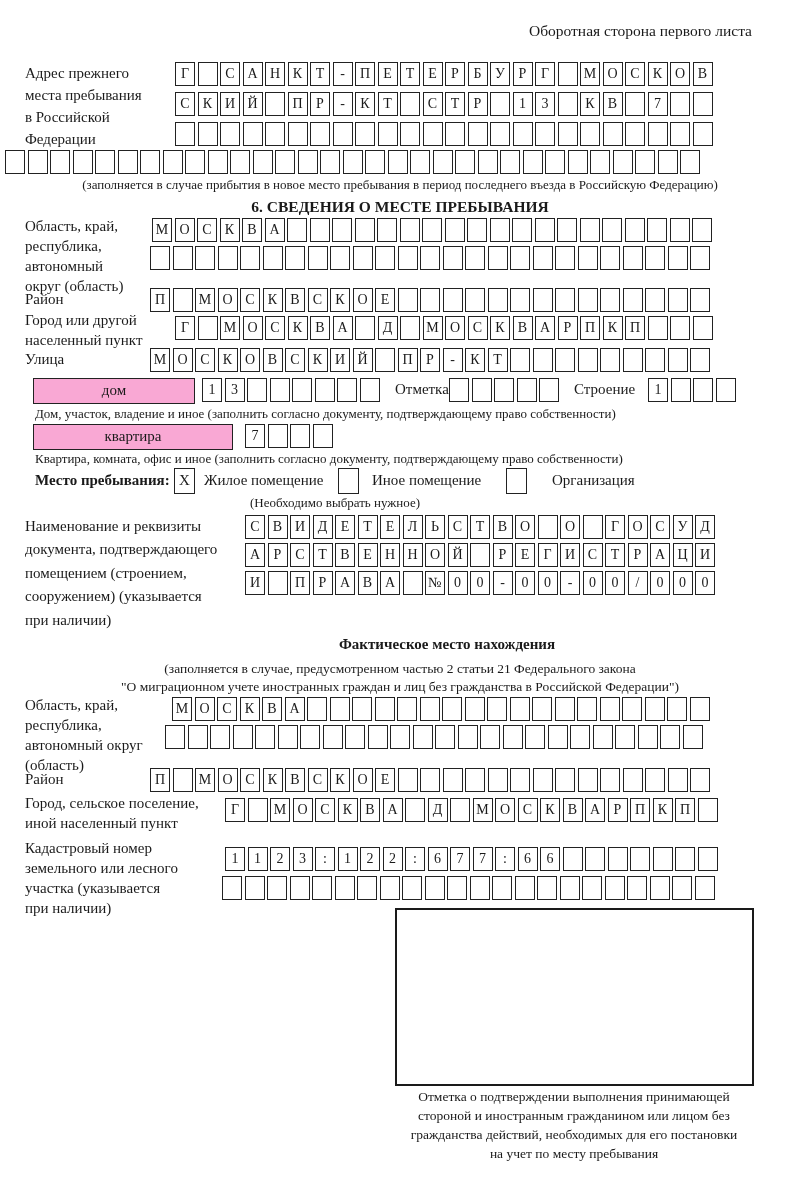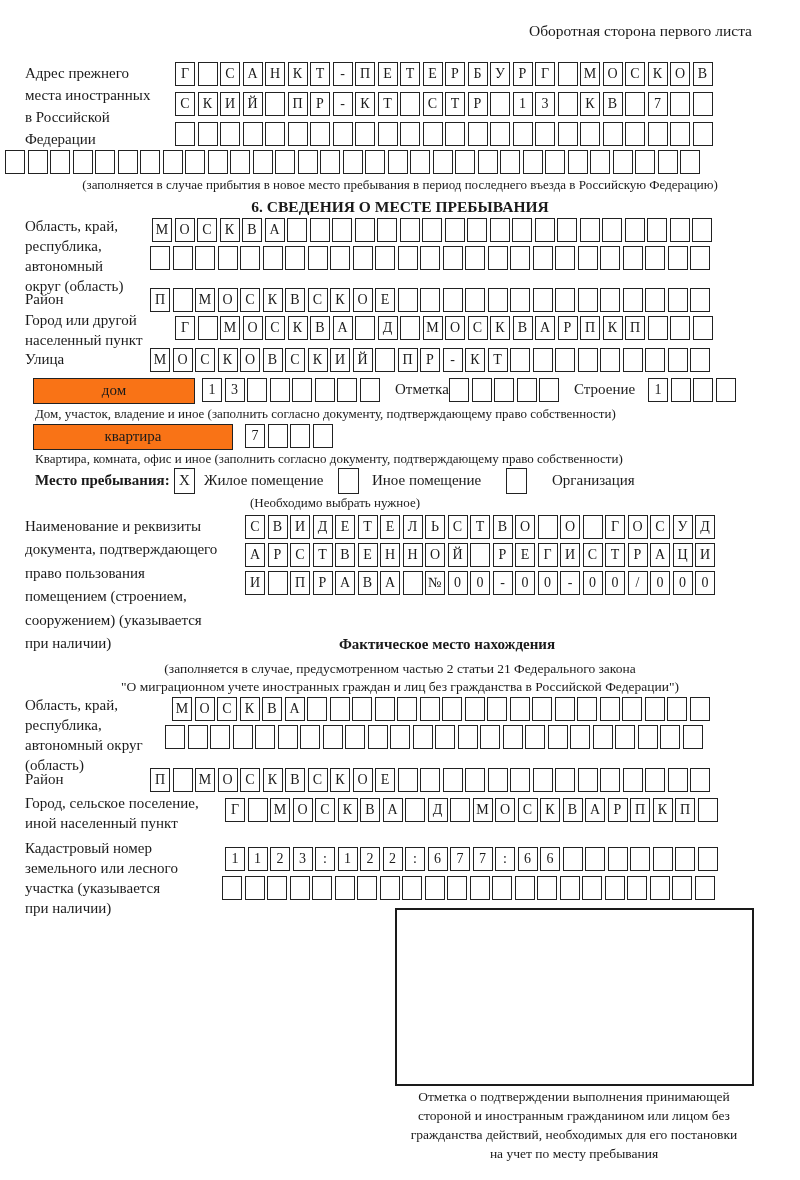--- a/index.html
+++ b/index.html
@@ -17,21 +17,21 @@
   .cellrow{position:absolute;white-space:nowrap;height:26px;}
   .cell{
     display:inline-block;width:18px;height:22px;
     border:1.8px solid #222;margin-right:2.5px;
     text-align:center;font-size:14px;line-height:22px;
     vertical-align:top;background:#fff;
   }
   .widebox{
     position:absolute;box-sizing:border-box;height:26px;
     border:1.8px solid #222;text-align:center;
-    font-size:15px;line-height:23px;background:#f97316;
+    font-size:15px;line-height:23px;background:#f9a8d4;
   }
   .checkbox{
     position:absolute;box-sizing:border-box;width:21px;height:26px;
     border:1.8px solid #222;text-align:center;
     font-size:15px;line-height:23px;background:#fff;
   }
   .caption{font-size:13px;white-space:nowrap;}
   .center{left:0;width:800px;text-align:center;}
   .title{font-weight:bold;font-size:15.5px;}
   .stamp{
@@ -41,21 +41,21 @@
 </style>
 </head>
 <body>
 
 <div class="page">
 
   <div class="abs lbl" style="top:22px;right:48px;font-size:15.5px;">Оборотная сторона первого листа</div>
 
   <div class="abs lbl" style="left:25px;top:62px;line-height:22px;">
     <span class="ln">Адрес прежнего</span>
-    <span class="ln">места иностранных</span>
+    <span class="ln">места пребывания</span>
     <span class="ln">в Российской</span>
     <span class="ln">Федерации</span>
   </div>
   <div class="cellrow" style="left:175px;top:62px"><span class="cell">Г</span><span class="cell"></span><span class="cell">С</span><span class="cell">А</span><span class="cell">Н</span><span class="cell">К</span><span class="cell">Т</span><span class="cell">-</span><span class="cell">П</span><span class="cell">Е</span><span class="cell">Т</span><span class="cell">Е</span><span class="cell">Р</span><span class="cell">Б</span><span class="cell">У</span><span class="cell">Р</span><span class="cell">Г</span><span class="cell"></span><span class="cell">М</span><span class="cell">О</span><span class="cell">С</span><span class="cell">К</span><span class="cell">О</span><span class="cell">В</span></div>
   <div class="cellrow" style="left:175px;top:92px"><span class="cell">С</span><span class="cell">К</span><span class="cell">И</span><span class="cell">Й</span><span class="cell"></span><span class="cell">П</span><span class="cell">Р</span><span class="cell">-</span><span class="cell">К</span><span class="cell">Т</span><span class="cell"></span><span class="cell">С</span><span class="cell">Т</span><span class="cell">Р</span><span class="cell"></span><span class="cell">1</span><span class="cell">3</span><span class="cell"></span><span class="cell">К</span><span class="cell">В</span><span class="cell"></span><span class="cell">7</span><span class="cell"></span><span class="cell"></span></div>
   <div class="cellrow" style="left:175px;top:122px"><span class="cell"></span><span class="cell"></span><span class="cell"></span><span class="cell"></span><span class="cell"></span><span class="cell"></span><span class="cell"></span><span class="cell"></span><span class="cell"></span><span class="cell"></span><span class="cell"></span><span class="cell"></span><span class="cell"></span><span class="cell"></span><span class="cell"></span><span class="cell"></span><span class="cell"></span><span class="cell"></span><span class="cell"></span><span class="cell"></span><span class="cell"></span><span class="cell"></span><span class="cell"></span><span class="cell"></span></div>
   <div class="cellrow" style="left:5px;top:150px"><span class="cell"></span><span class="cell"></span><span class="cell"></span><span class="cell"></span><span class="cell"></span><span class="cell"></span><span class="cell"></span><span class="cell"></span><span class="cell"></span><span class="cell"></span><span class="cell"></span><span class="cell"></span><span class="cell"></span><span class="cell"></span><span class="cell"></span><span class="cell"></span><span class="cell"></span><span class="cell"></span><span class="cell"></span><span class="cell"></span><span class="cell"></span><span class="cell"></span><span class="cell"></span><span class="cell"></span><span class="cell"></span><span class="cell"></span><span class="cell"></span><span class="cell"></span><span class="cell"></span><span class="cell"></span><span class="cell"></span></div>
   <div class="abs caption center" style="top:177px;">(заполняется в случае прибытия в новое место пребывания в период последнего въезда в Российскую Федерацию)</div>
 
   <div class="abs title center" style="top:198px;">6. СВЕДЕНИЯ О МЕСТЕ ПРЕБЫВАНИЯ</div>
@@ -98,21 +98,20 @@
   <div class="abs lbl" style="left:204px;top:472px;">Жилое помещение</div>
   <span class="checkbox" style="left:338px;top:468px;"></span>
   <div class="abs lbl" style="left:372px;top:472px;">Иное помещение</div>
   <span class="checkbox" style="left:506px;top:468px;"></span>
   <div class="abs lbl" style="left:552px;top:472px;">Организация</div>
   <div class="abs caption" style="left:170px;top:495px;width:330px;text-align:center;">(Необходимо выбрать нужное)</div>
 
   <div class="abs lbl" style="left:25px;top:515px;line-height:23.4px;width:218px;">
     <span class="ln">Наименование и реквизиты</span>
     <span class="ln">документа, подтверждающего</span>
-    <span class="ln">право пользования</span>
     <span class="ln">помещением (строением,</span>
     <span class="ln">сооружением) (указывается</span>
     <span class="ln">при наличии)</span>
   </div>
   <div class="cellrow" style="left:245px;top:515px"><span class="cell">С</span><span class="cell">В</span><span class="cell">И</span><span class="cell">Д</span><span class="cell">Е</span><span class="cell">Т</span><span class="cell">Е</span><span class="cell">Л</span><span class="cell">Ь</span><span class="cell">С</span><span class="cell">Т</span><span class="cell">В</span><span class="cell">О</span><span class="cell"></span><span class="cell">О</span><span class="cell"></span><span class="cell">Г</span><span class="cell">О</span><span class="cell">С</span><span class="cell">У</span><span class="cell">Д</span></div>
   <div class="cellrow" style="left:245px;top:543px"><span class="cell">А</span><span class="cell">Р</span><span class="cell">С</span><span class="cell">Т</span><span class="cell">В</span><span class="cell">Е</span><span class="cell">Н</span><span class="cell">Н</span><span class="cell">О</span><span class="cell">Й</span><span class="cell"></span><span class="cell">Р</span><span class="cell">Е</span><span class="cell">Г</span><span class="cell">И</span><span class="cell">С</span><span class="cell">Т</span><span class="cell">Р</span><span class="cell">А</span><span class="cell">Ц</span><span class="cell">И</span></div>
   <div class="cellrow" style="left:245px;top:571px"><span class="cell">И</span><span class="cell"></span><span class="cell">П</span><span class="cell">Р</span><span class="cell">А</span><span class="cell">В</span><span class="cell">А</span><span class="cell"></span><span class="cell">№</span><span class="cell">0</span><span class="cell">0</span><span class="cell">-</span><span class="cell">0</span><span class="cell">0</span><span class="cell">-</span><span class="cell">0</span><span class="cell">0</span><span class="cell">/</span><span class="cell">0</span><span class="cell">0</span><span class="cell">0</span></div>
 
   <div class="abs title center" style="top:636px;font-size:15px;padding-left:47px;">Фактическое место нахождения</div>
   <div class="abs caption center" style="top:661px;font-size:13.5px;">(заполняется в случае, предусмотренном частью 2 статьи 21 Федерального закона</div>

